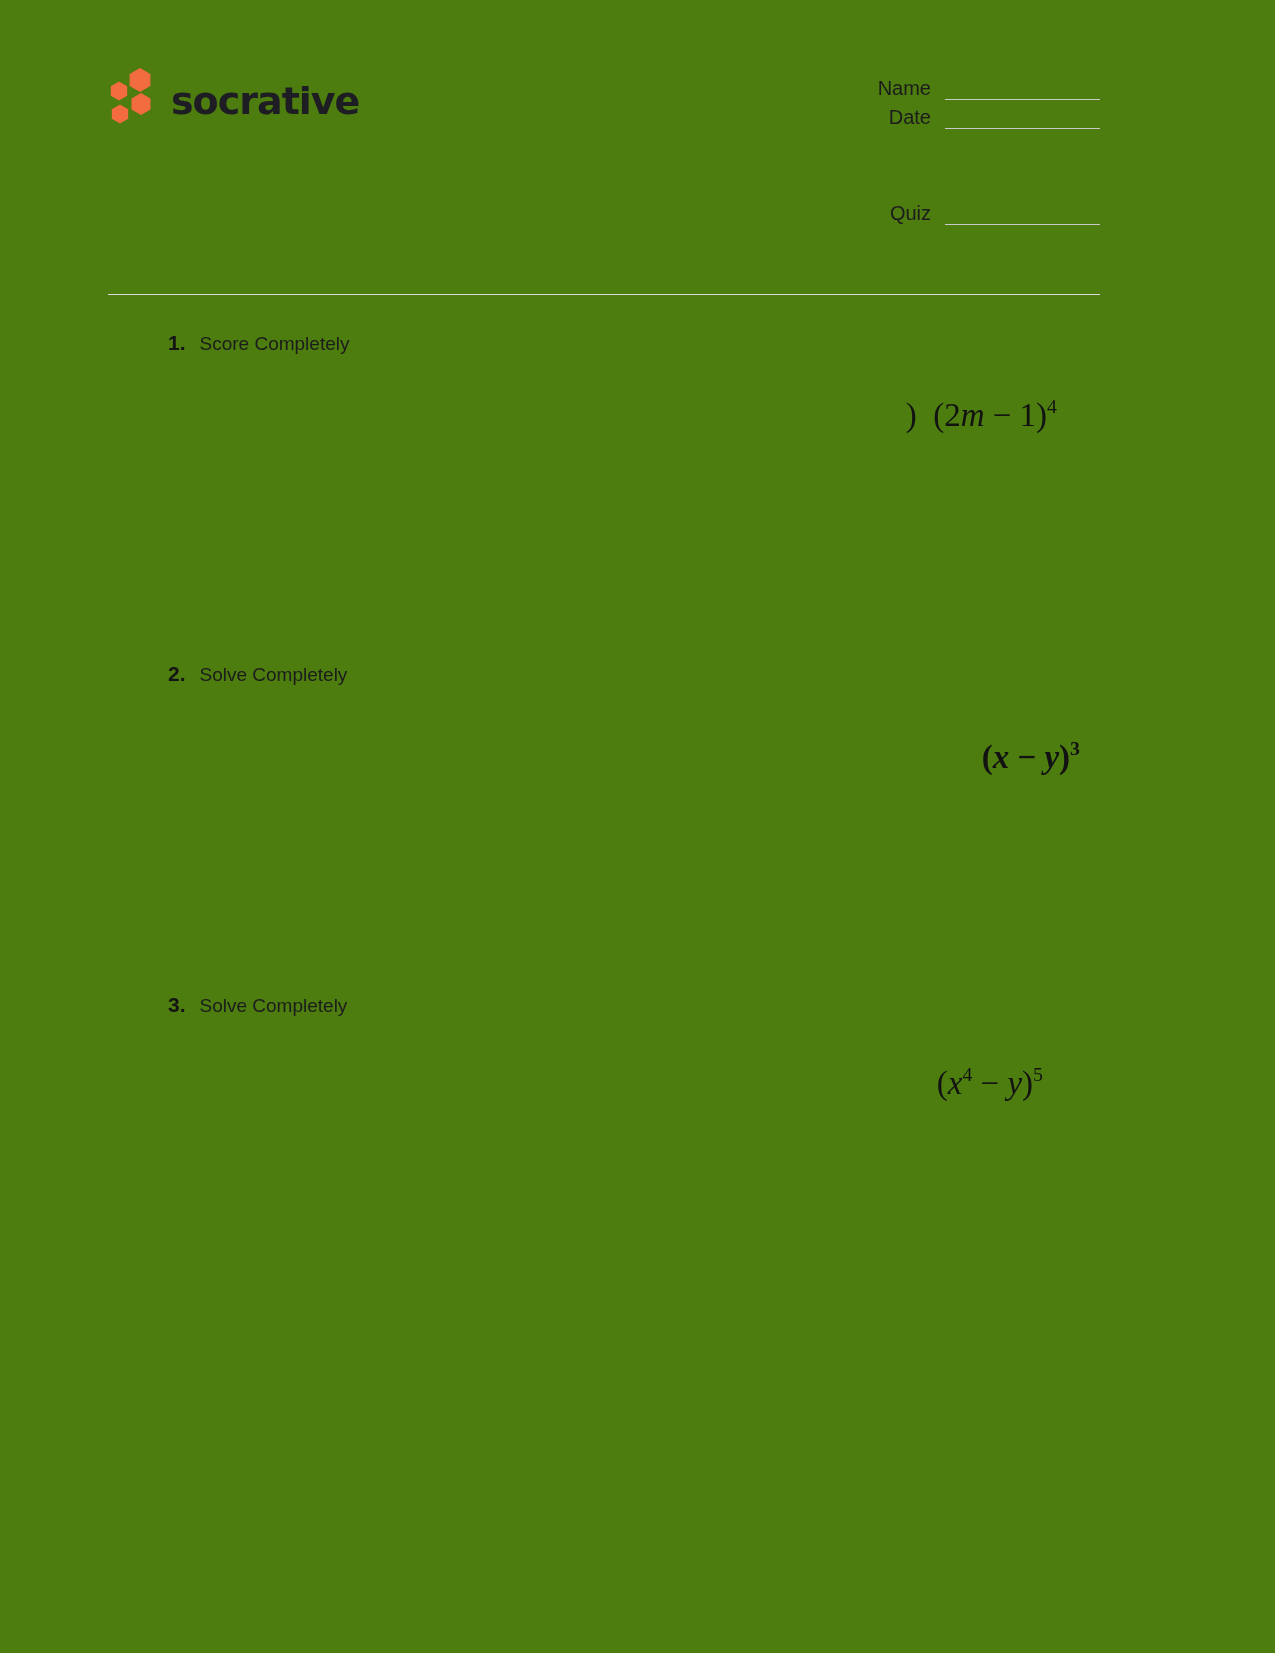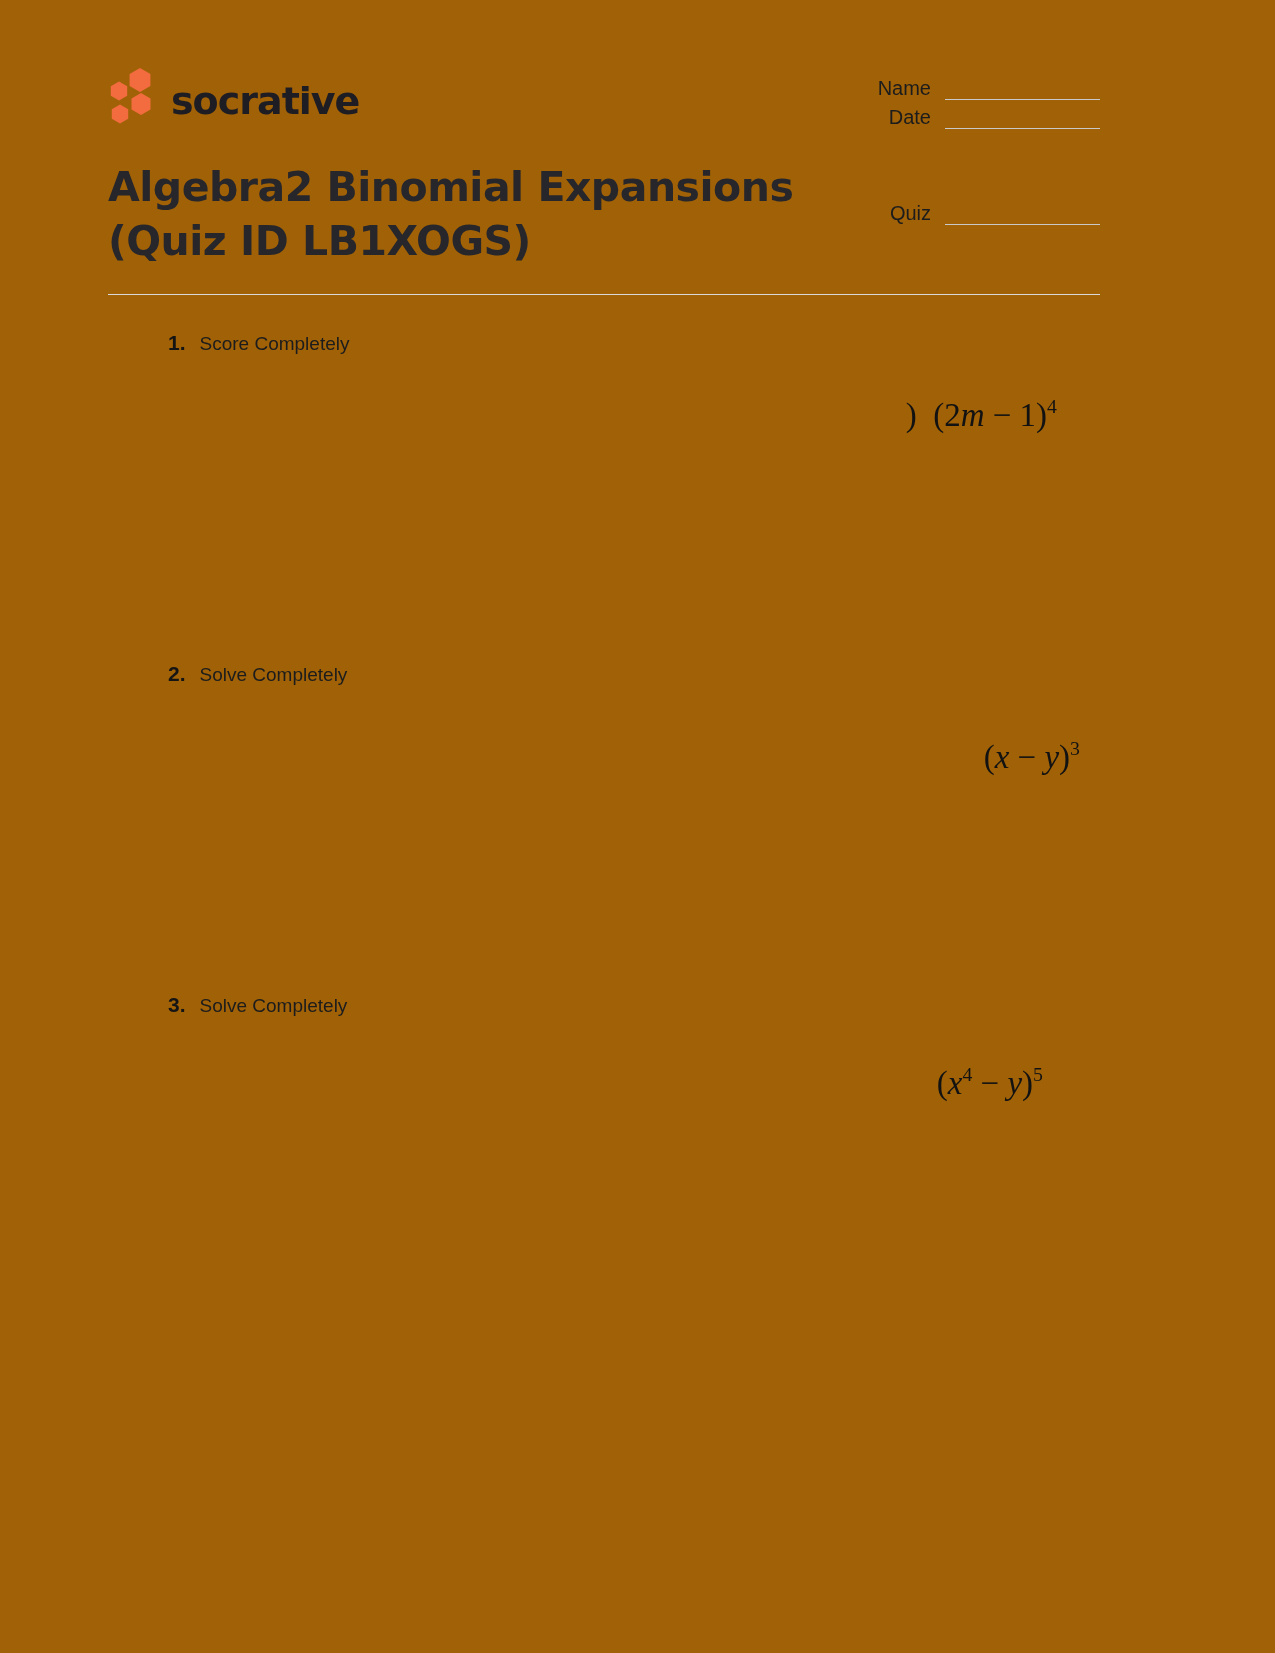--- a/index.html
+++ b/index.html
@@ -3,21 +3,21 @@
 <meta charset="utf-8">
 <style>
   * { margin: 0; padding: 0; box-sizing: border-box; }
   html, body { background: #ffffff; }
   body { font-family: "Liberation Sans", sans-serif; color: #1e1e24; }
 
   .page {
     position: relative;
     width: 1275px;
     height: 1653px;
-    background: #a16207;
+    background: #4d7c0f;
     margin: 0 auto;
     overflow: hidden;
   }
 
   
   .logo {
     position: absolute;
     left: 105px;
     top: 60px;
     display: flex;
@@ -113,21 +113,21 @@
   .q-math .sup   {
     font-style: normal;
     font-size: 0.6em;
     vertical-align: 0.65em;
   }
 
   .q1 .q-line { top: 331px; }
   .q1 .q-math { top: 350px; right: 218px; }
 
   .q2 .q-line { top: 662px; }
-  .q2 .q-math { top: 692px; right: 195px; }
+  .q2 .q-math { top: 692px; right: 195px; font-weight: bold; }
 
   .q3 .q-line { top: 993px; }
   .q3 .q-math { top: 1018px; right: 232px; }
 </style>
 </head>
 <body>
 
 <div class="page">
 
   <div class="logo">
@@ -148,21 +148,20 @@
   <div class="field-row row-date">
     <span class="field-label">Date</span>
     <span class="field-line"></span>
   </div>
 
   <div class="field-row row-score">
     <span class="field-label">Quiz</span>
     <span class="field-line"></span>
   </div>
 
-  <h1 class="quiz-title">Algebra2 Binomial Expansions (Quiz ID LB1XOGS)</h1>
 
   <div class="divider"></div>
 
   <div class="question q1">
     <div class="q-line">
       <span class="q-num">1.</span>
       <span class="q-prompt">Score Completely</span>
     </div>
     <div class="q-math"><span class="plain">) </span><span class="plain">(2</span><span class="var">m</span><span class="plain"> − 1)</span><span class="sup">4</span></div>
   </div>

